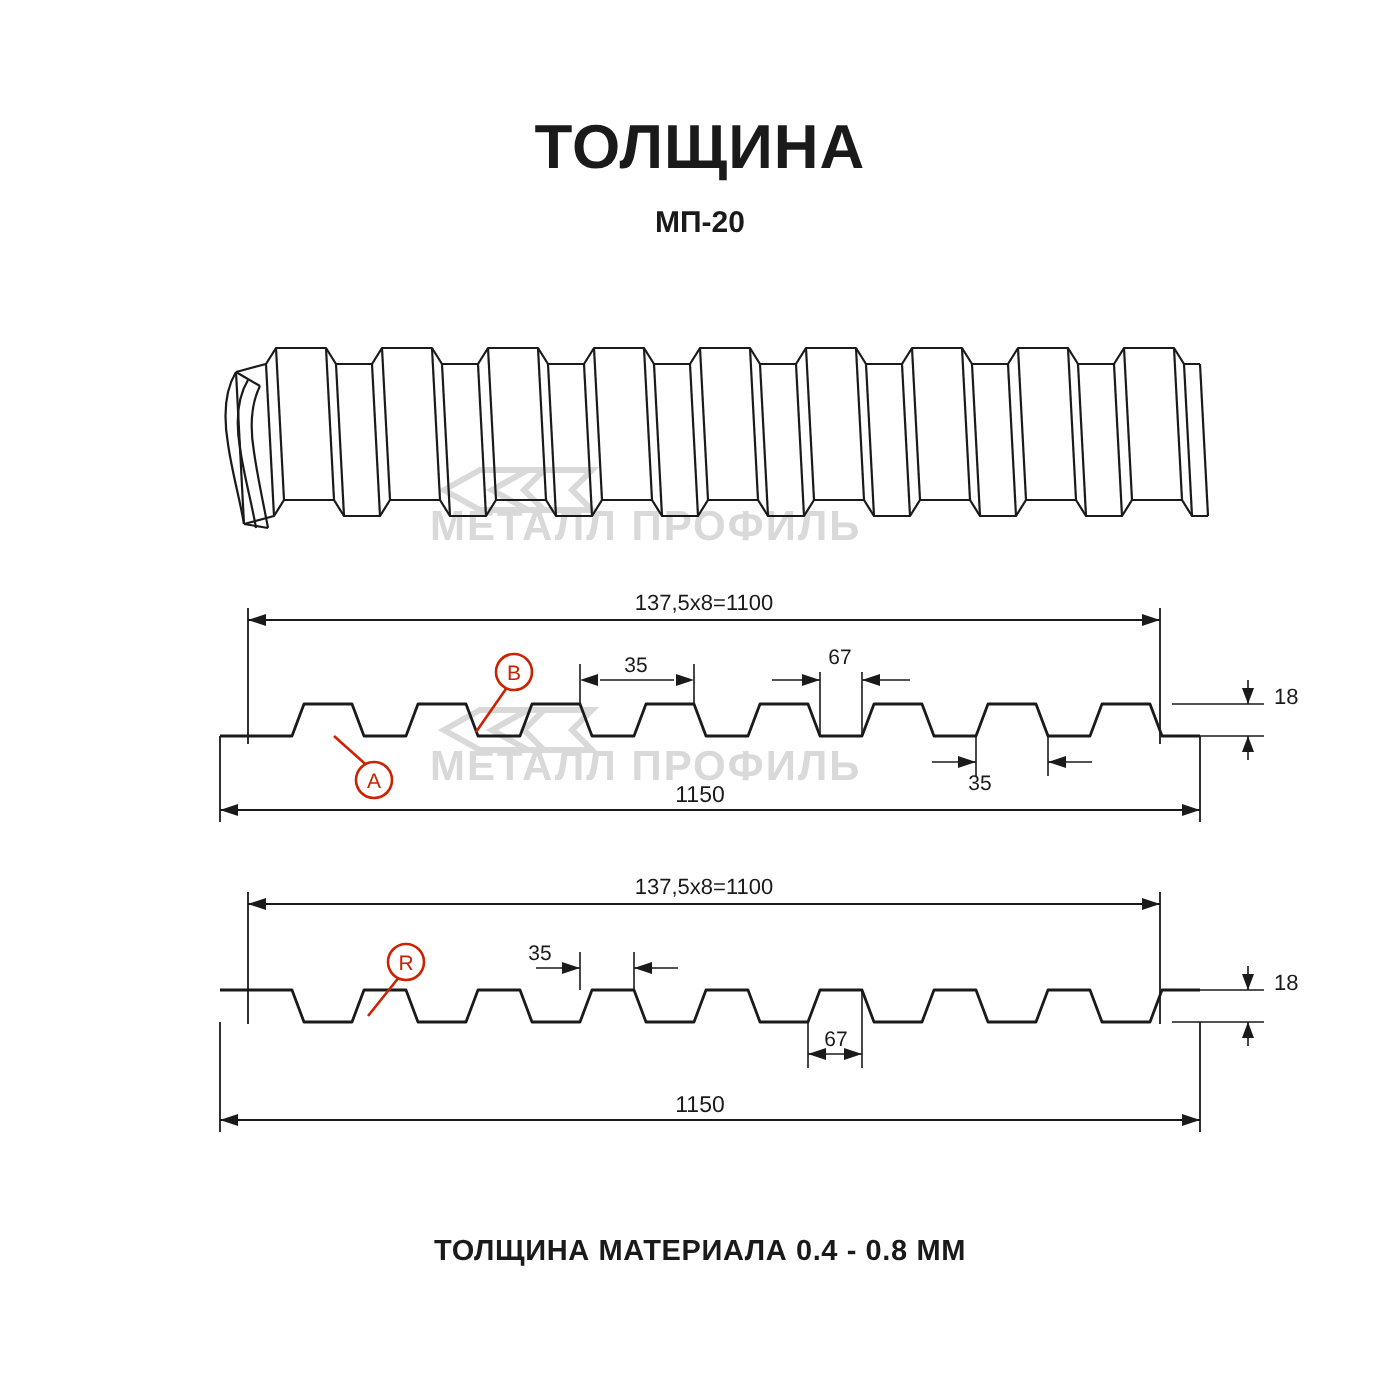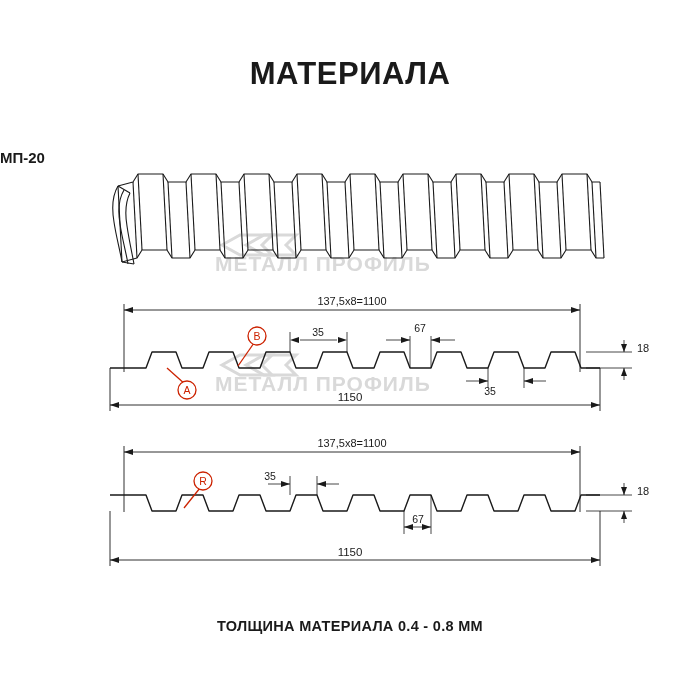--- a/index.html
+++ b/index.html
@@ -28,24 +28,24 @@
     font-size: 31px;
     font-weight: bold;
     letter-spacing: 0.5px;
     color: #1a1a1a;
   }
   .subtitle {
     position: absolute;
     top: 103px;
     left: 0;
     width: 700px;
+    text-align: center;
     font-size: 15px;
     font-weight: bold;
     color: #1a1a1a;
-    margin-top: 46px;
   }
   .footnote {
     position: absolute;
     top: 618px;
     left: 0;
     width: 700px;
     text-align: center;
     font-size: 14.5px;
     font-weight: bold;
     letter-spacing: 0.3px;
@@ -67,21 +67,21 @@
     text-align: right;
   }
   .wm-1 { top: 252px; left: 215px; font-size: 21px; letter-spacing: 1px; }
   .wm-2 { top: 372px; left: 215px; font-size: 21px; letter-spacing: 1px; }
 </style>
 </head>
 <body>
 
 <div class="page">
 
-  <div class="title">МАТЕРИАЛА</div>
+  <div class="title">ТОЛЩИНА</div>
   <div class="subtitle">МП-20</div>
 
   <div class="wm wm-1">МЕТАЛЛ ПРОФИЛЬ</div>
   <div class="wm wm-2">МЕТАЛЛ ПРОФИЛЬ</div>
 
   <svg class="svg-layer" width="700" height="700" viewBox="0 0 700 700">
 
     <g fill="none" stroke="#d9d9d9" stroke-width="3">
       <path d="M222 245 l18 -10 l32 0 l-10 10 l10 10 l-32 0 z"></path>
       <path d="M246 245 l18 -10 l32 0 l-10 10 l10 10 l-32 0 z"></path>

